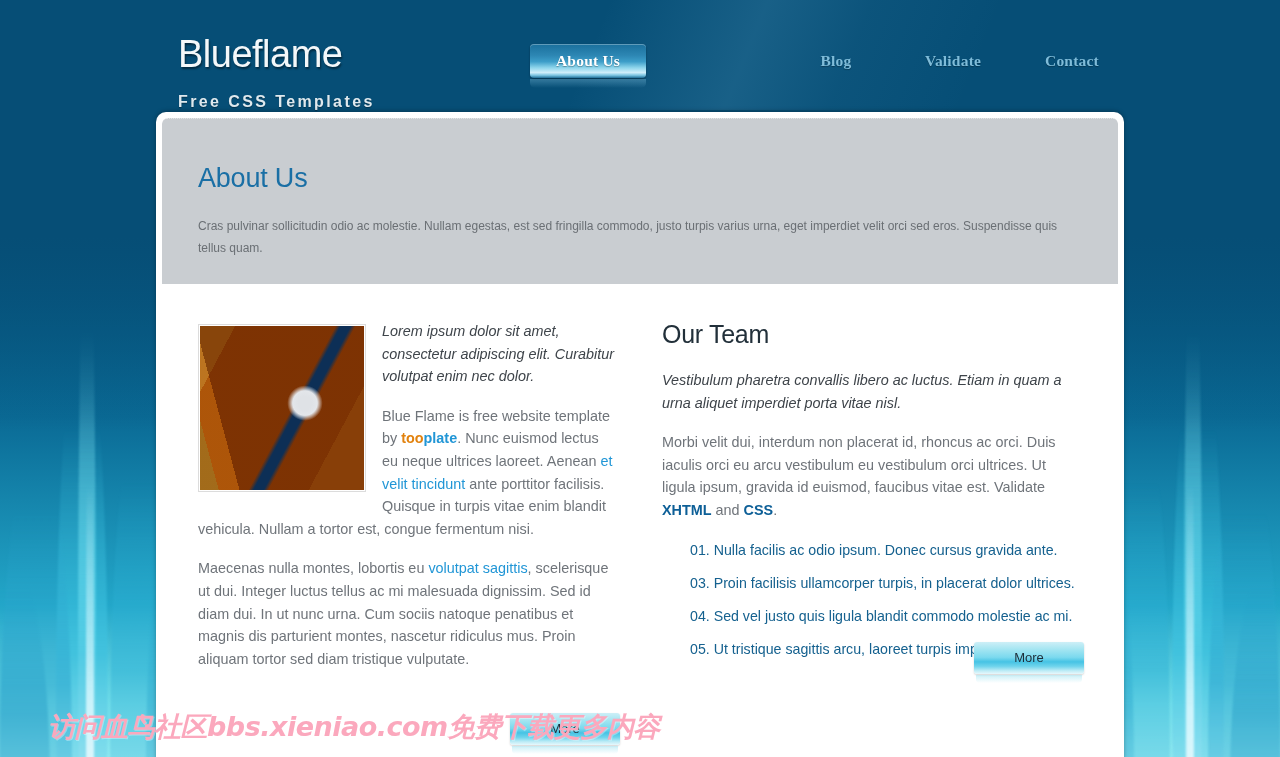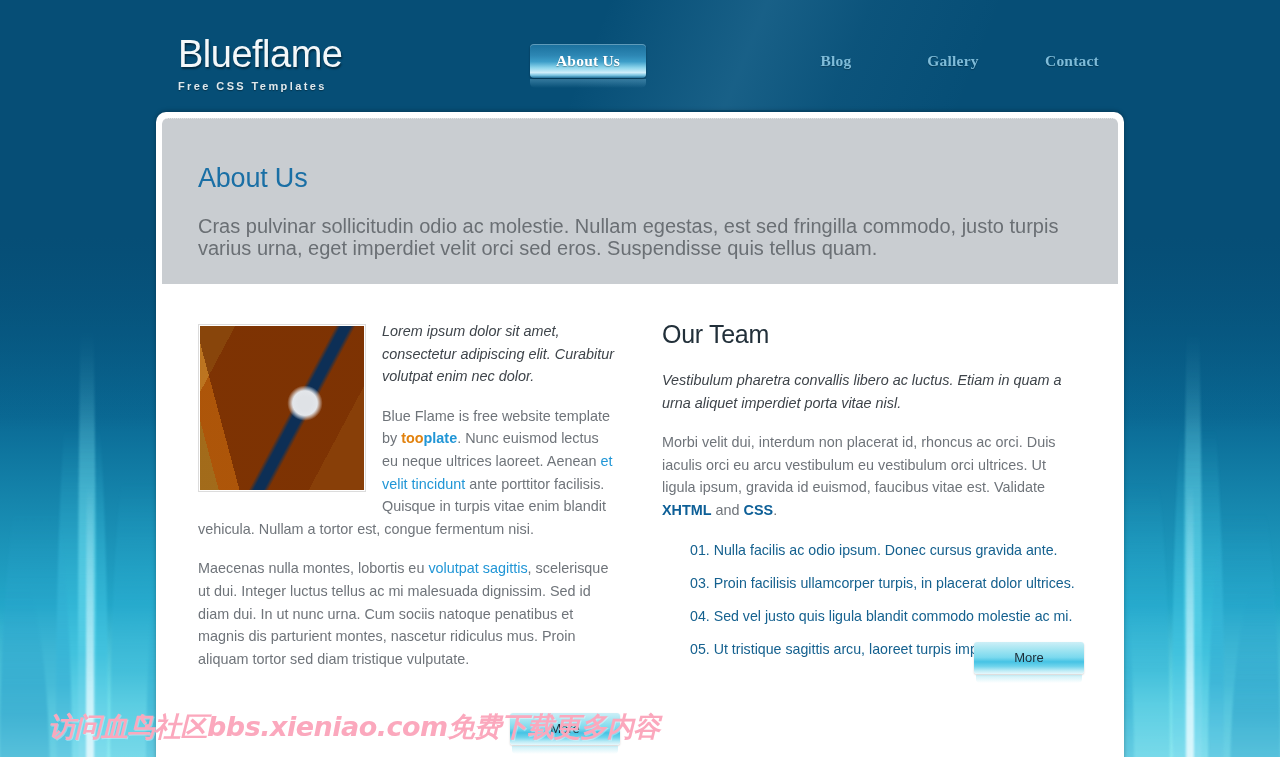--- a/index.html
+++ b/index.html
@@ -79,25 +79,25 @@
   #logo-title {
     font-size: 38px;
     font-weight: normal;
     color: #f4f8fa;
     letter-spacing: -0.5px;
     line-height: 44px;
     text-shadow: 1px 2px 2px rgba(0,0,0,.45);
     font-family: "Liberation Sans", sans-serif;
   }
   #logo-tagline {
-    font-size: 11px;
+    font-size: 16px;
     color: #dfe9ee;
     letter-spacing: 2.4px;
     font-weight: bold;
-    margin-top: 4px;
+    margin-top: 17px;
     font-family: "Liberation Sans", sans-serif;
     text-shadow: 0 1px 1px rgba(0,0,0,.35);
   }
 
   #mainnav {
     position: absolute;
     left: 530px; top: 40px;
     width: 590px; height: 46px;
   }
   .navitem {
@@ -166,21 +166,21 @@
   }
   #pagetitle {
     font-size: 27px;
     font-weight: normal;
     color: #1a6fa5;
     font-family: "Liberation Sans", sans-serif;
     letter-spacing: -0.2px;
     margin-bottom: 21px;
   }
   #pageintro {
-    font-size: 20px;
+    font-size: 12px;
     line-height: 22px;
     color: #6a6f74;
     font-family: "Liberation Sans", sans-serif;
     max-width: 890px;
   }
 
   
   #columns {
     display: flex;
     padding: 36px 36px 0 36px;
@@ -330,21 +330,21 @@
 
     <div id="logo">
       <div id="logo-title">Blueflame</div>
       <div id="logo-tagline">Free CSS Templates</div>
     </div>
 
     <div id="mainnav">
       <div class="navitem" style="left:0px;width:100px;">Home</div>
       <div class="navitem active" style="left:642px;width:116px;margin-left:-642px;left:642px;">About Us</div>
       <div class="navitem" style="left:258px;width:96px;">Blog</div>
-      <div class="navitem" style="left:368px;width:110px;">Gallery</div>
+      <div class="navitem" style="left:368px;width:110px;">Validate</div>
       <div class="navitem" style="left:488px;width:108px;">Contact</div>
     </div>
   </div>
 
   <div id="shell">
     <div id="shell-inner">
 
       <div id="pageheader">
         <h1 id="pagetitle">About Us</h1>
         <p id="pageintro">Cras pulvinar sollicitudin odio ac molestie. Nullam egestas, est sed fringilla commodo, justo turpis varius urna, eget imperdiet velit orci sed eros. Suspendisse quis tellus quam.</p>

